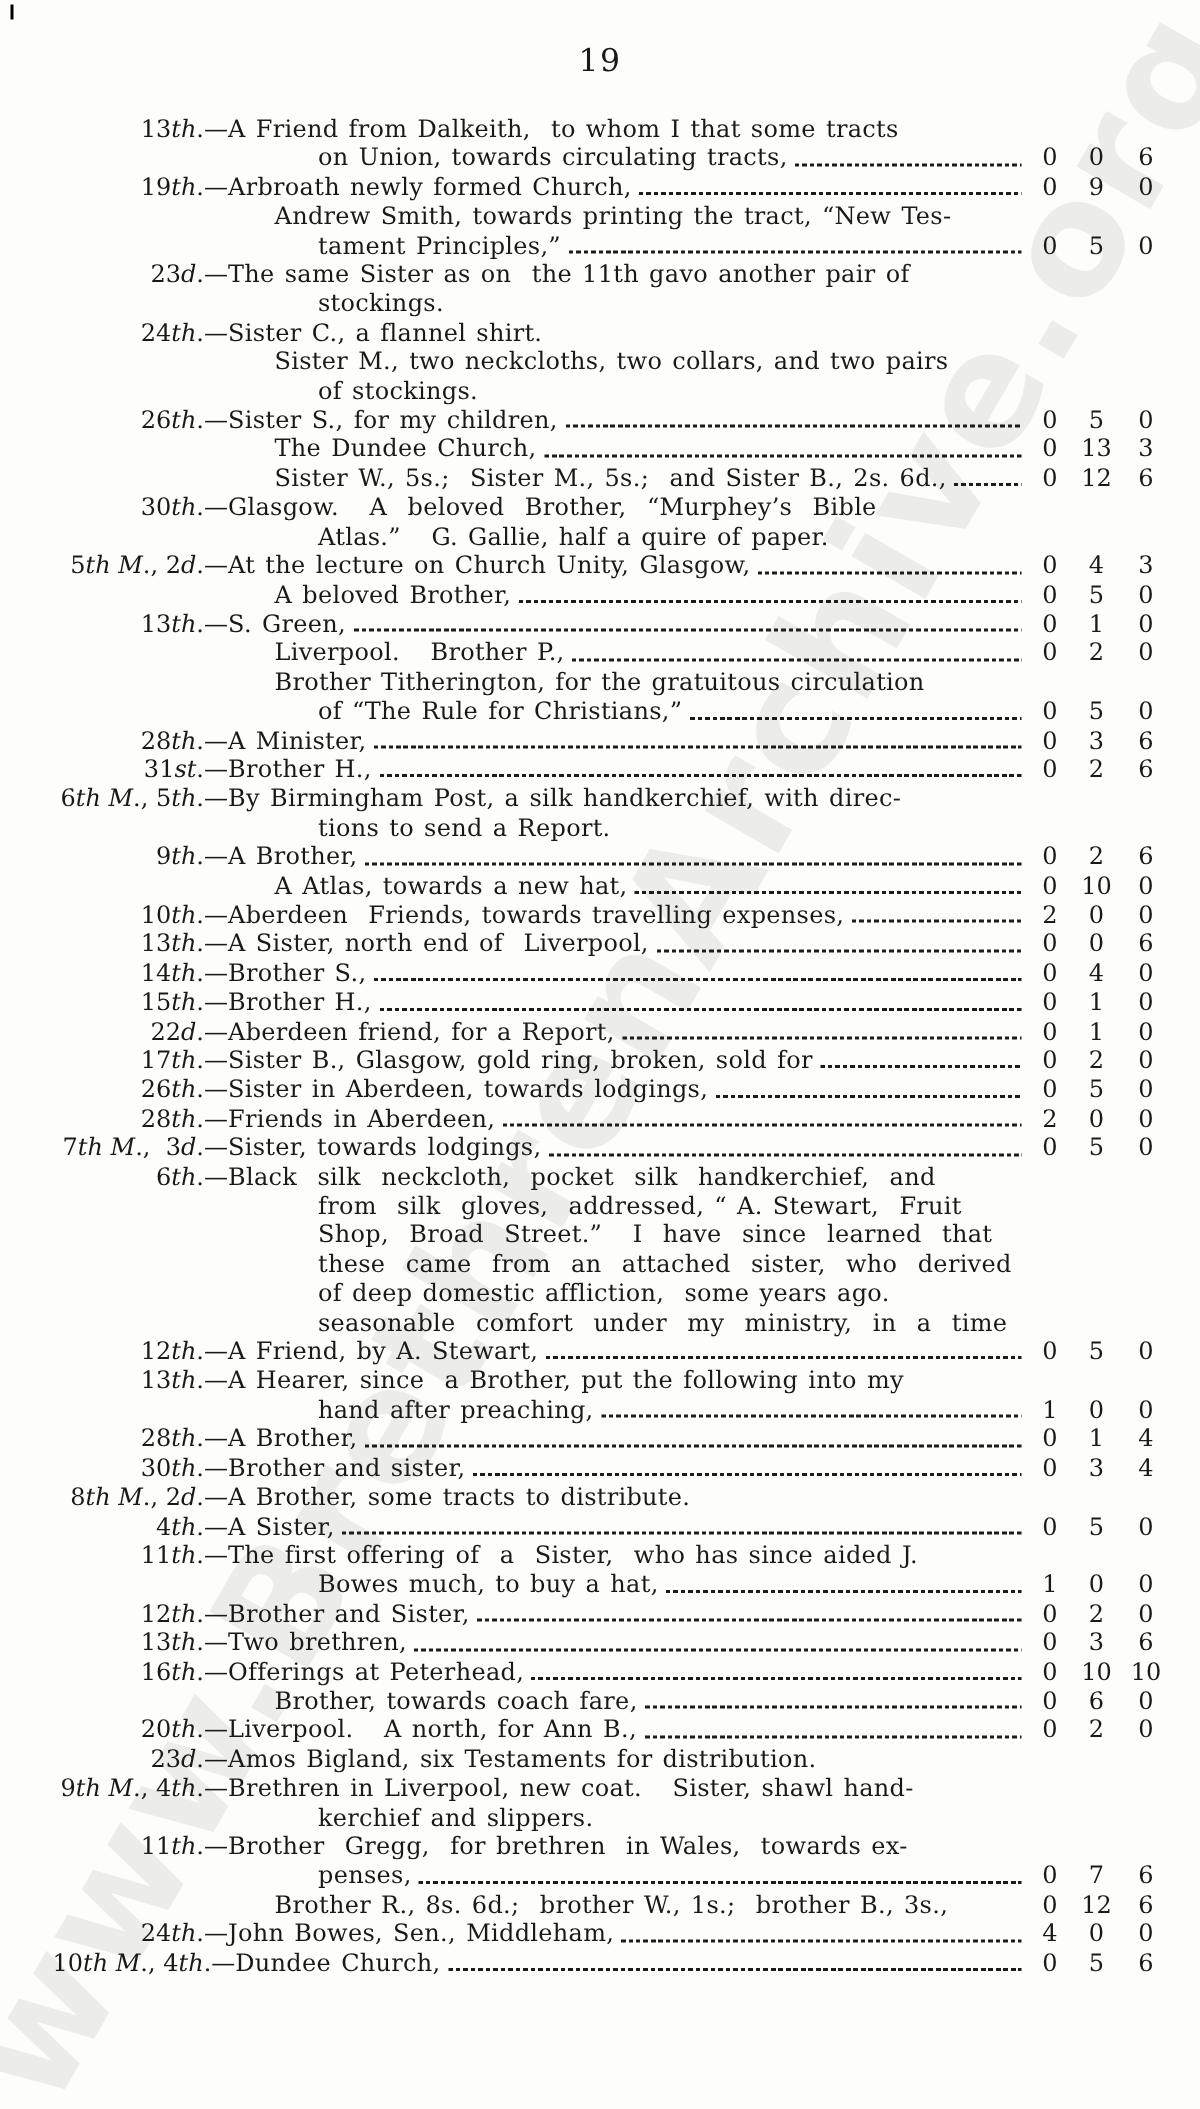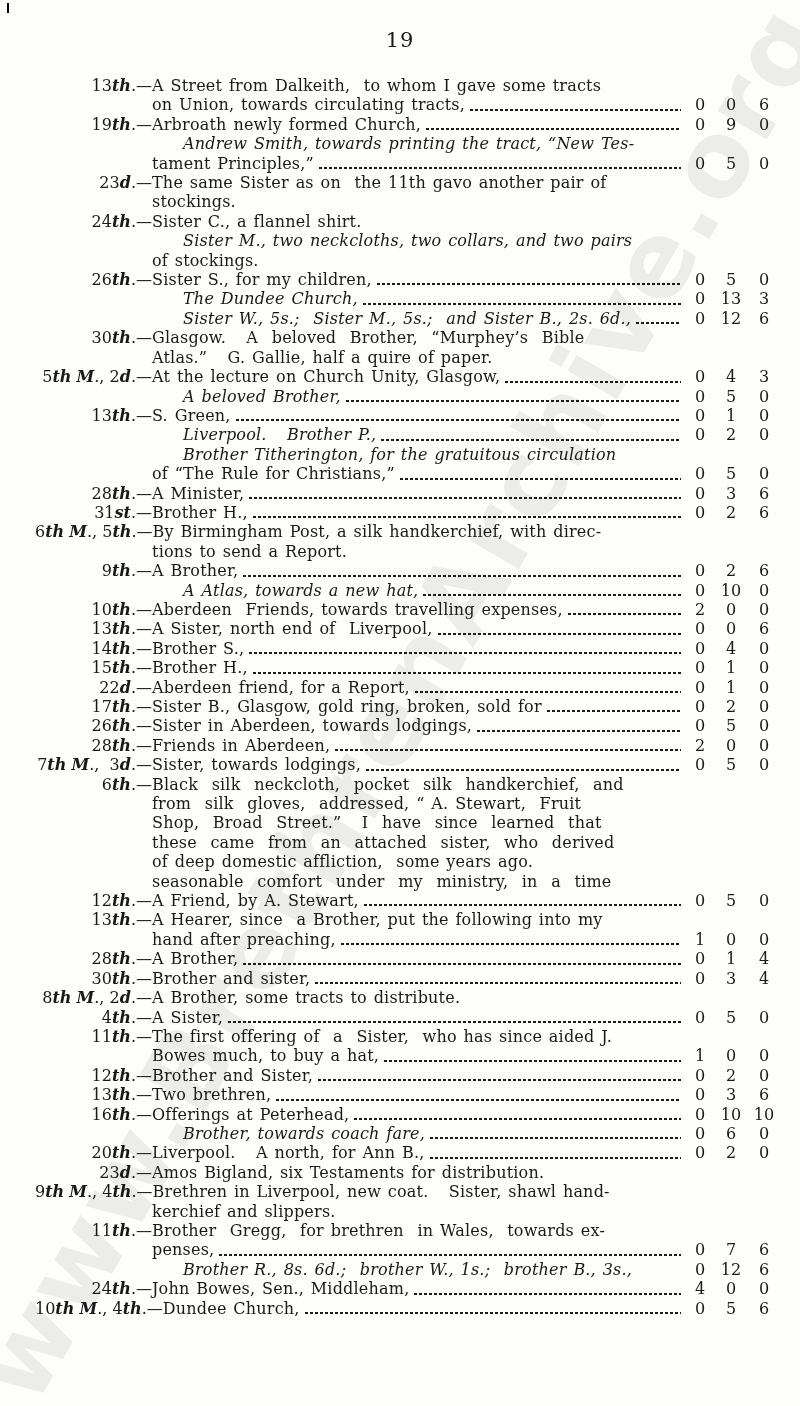--- a/index.html
+++ b/index.html
@@ -52,28 +52,28 @@
     font-size:16px;
     white-space:pre;
   }
   .pre{
     flex:0 0 117px;
     display:flex;
     justify-content:flex-end;
     overflow:visible;
   }
   .pre-in{white-space:pre;}
-  .pre-in i{font-style:italic;font-weight:bold;}
+  .pre-in i{font-style:italic;}
   .txt{
     white-space:pre;
     word-spacing:1.5px;
     letter-spacing:0.2px;
   }
-  .ind1{margin-left:31px;font-style:italic;}
-  .ind2{}
+  .ind1{margin-left:31px;}
+  .ind2{margin-left:60px;}
   .leader{
     flex:1 1 0;
     min-width:0;
     align-self:flex-end;
     height:2px;
     margin:0 5px 4px 5px;
     background:repeating-linear-gradient(90deg,#1c1c1c 0 3px,transparent 3px 5px);
   }
   .spacer{flex:1 1 0;min-width:0;}
   .amts{
@@ -87,21 +87,21 @@
   .amt.c3{width:32px;}
 </style>
 </head>
 <body>
 
 <div id="page">
   <div class="watermark">www.BrethrenArchive.org</div>
   <div class="scan-mark"></div>
   <div class="page-number">19</div>
   <div id="lines">
-      <div class="row"><span class="pre"><span class="pre-in">13<i>th</i>.—</span></span><span class="txt">A Street from Dalkeith,  to whom I gave some tracts</span><span class="spacer"></span><span class="amts"><span class="amt c1"></span><span class="amt c2"></span><span class="amt c3"></span></span></div>
+      <div class="row"><span class="pre"><span class="pre-in">13<i>th</i>.—</span></span><span class="txt">A Friend from Dalkeith,  to whom I that some tracts</span><span class="spacer"></span><span class="amts"><span class="amt c1"></span><span class="amt c2"></span><span class="amt c3"></span></span></div>
       <div class="row"><span class="pre"><span class="pre-in"></span></span><span class="txt ind2">on Union, towards circulating tracts,</span><span class="leader"></span><span class="amts"><span class="amt c1">0</span><span class="amt c2">0</span><span class="amt c3">6</span></span></div>
       <div class="row"><span class="pre"><span class="pre-in">19<i>th</i>.—</span></span><span class="txt">Arbroath newly formed Church,</span><span class="leader"></span><span class="amts"><span class="amt c1">0</span><span class="amt c2">9</span><span class="amt c3">0</span></span></div>
       <div class="row"><span class="pre"><span class="pre-in"></span></span><span class="txt ind1">Andrew Smith, towards printing the tract, “New Tes-</span><span class="spacer"></span><span class="amts"><span class="amt c1"></span><span class="amt c2"></span><span class="amt c3"></span></span></div>
       <div class="row"><span class="pre"><span class="pre-in"></span></span><span class="txt ind2">tament Principles,”</span><span class="leader"></span><span class="amts"><span class="amt c1">0</span><span class="amt c2">5</span><span class="amt c3">0</span></span></div>
       <div class="row"><span class="pre"><span class="pre-in">23<i>d</i>.—</span></span><span class="txt">The same Sister as on  the 11th gavo another pair of</span><span class="spacer"></span><span class="amts"><span class="amt c1"></span><span class="amt c2"></span><span class="amt c3"></span></span></div>
       <div class="row"><span class="pre"><span class="pre-in"></span></span><span class="txt ind2">stockings.</span><span class="spacer"></span><span class="amts"><span class="amt c1"></span><span class="amt c2"></span><span class="amt c3"></span></span></div>
       <div class="row"><span class="pre"><span class="pre-in">24<i>th</i>.—</span></span><span class="txt">Sister C., a flannel shirt.</span><span class="spacer"></span><span class="amts"><span class="amt c1"></span><span class="amt c2"></span><span class="amt c3"></span></span></div>
       <div class="row"><span class="pre"><span class="pre-in"></span></span><span class="txt ind1">Sister M., two neckcloths, two collars, and two pairs</span><span class="spacer"></span><span class="amts"><span class="amt c1"></span><span class="amt c2"></span><span class="amt c3"></span></span></div>
       <div class="row"><span class="pre"><span class="pre-in"></span></span><span class="txt ind2">of stockings.</span><span class="spacer"></span><span class="amts"><span class="amt c1"></span><span class="amt c2"></span><span class="amt c3"></span></span></div>
       <div class="row"><span class="pre"><span class="pre-in">26<i>th</i>.—</span></span><span class="txt">Sister S., for my children,</span><span class="leader"></span><span class="amts"><span class="amt c1">0</span><span class="amt c2">5</span><span class="amt c3">0</span></span></div>

